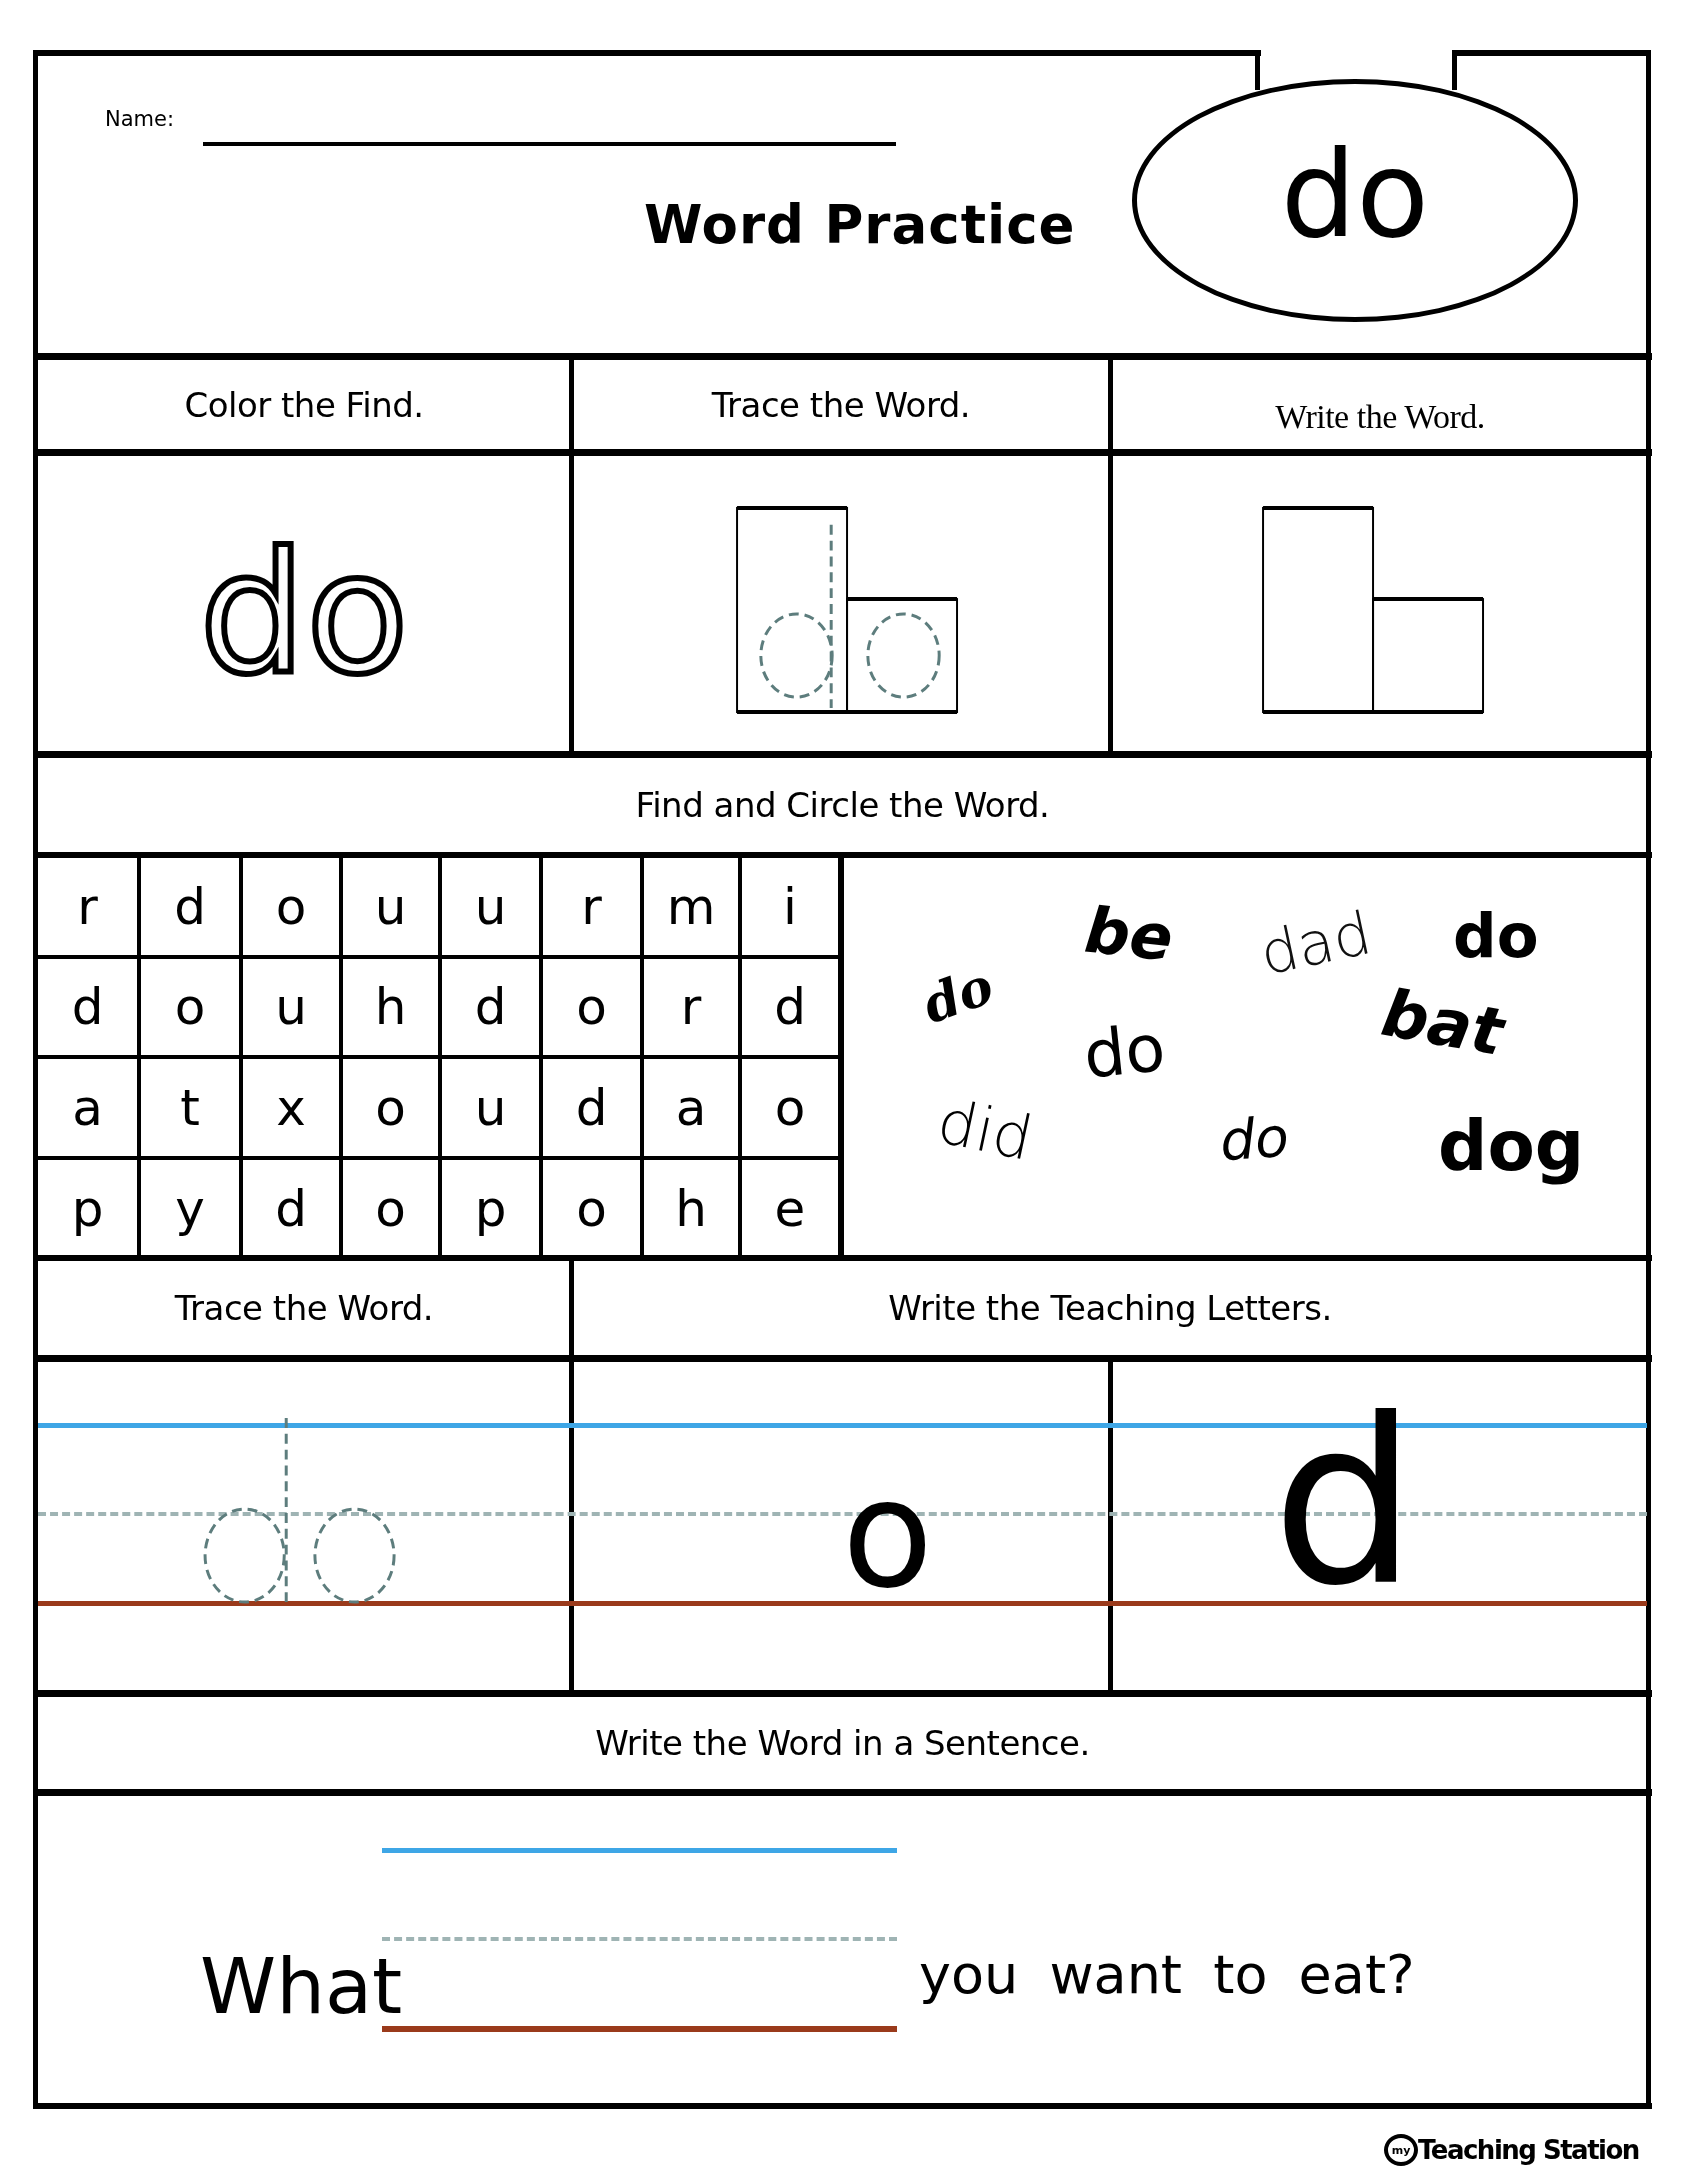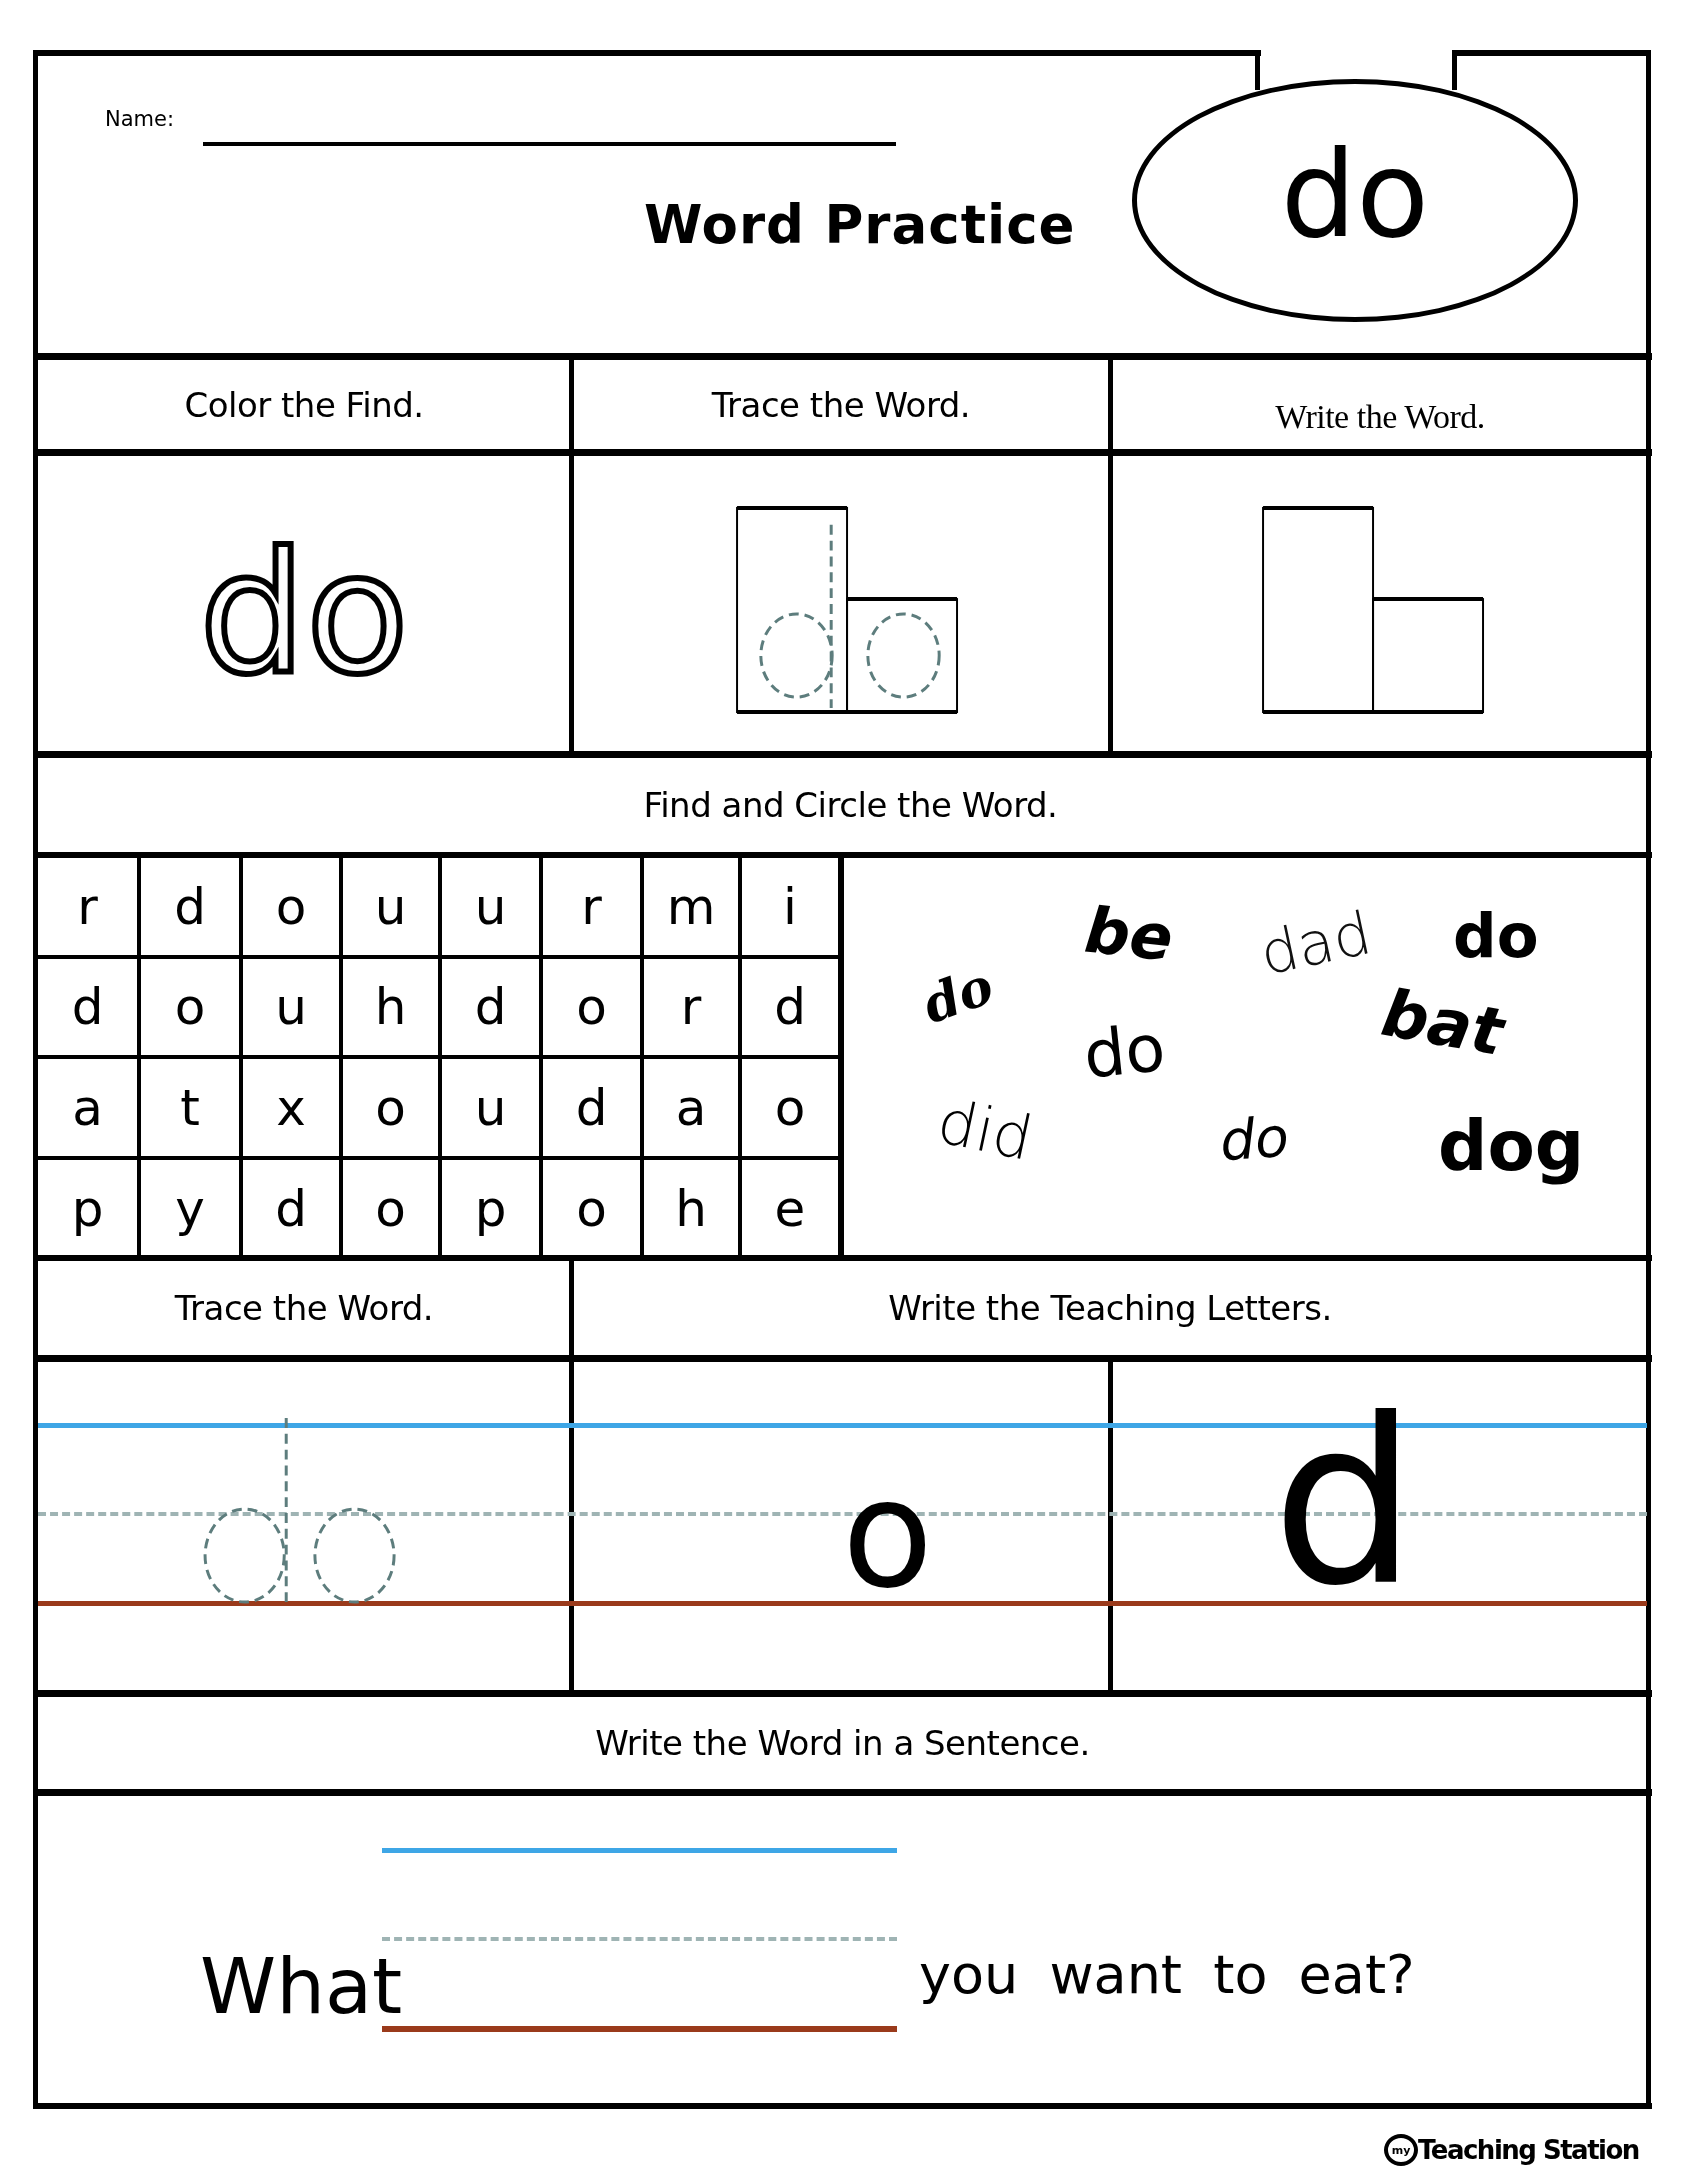--- a/index.html
+++ b/index.html
@@ -61,21 +61,21 @@
 
 <svg style="left:1259px;top:500px;" width="238" height="218" viewBox="0 0 240 220">
   <rect x="4" y="8" width="111" height="206" fill="none" stroke="#000" stroke-width="2"></rect>
   <line x1="4" y1="8" x2="115" y2="8" stroke="#000" stroke-width="4"></line>
   <rect x="115" y="100" width="111" height="114" fill="none" stroke="#000" stroke-width="2"></rect>
   <line x1="115" y1="100" x2="226" y2="100" stroke="#000" stroke-width="4"></line>
   <line x1="4" y1="214" x2="226" y2="214" stroke="#000" stroke-width="4"></line>
 </svg>
 
 <div class="hl" style="left:33px;top:852px;width:1619px;height:6px;"></div>
-<div class="lbl" style="left:38px;top:758px;width:1609px;height:94px;padding-left:8px;">Find and Circle the Word.</div>
+<div class="lbl" style="left:38px;top:758px;width:1609px;height:94px;">Find and Circle the Word.</div>
 
 <div class="abs" style="left:38px;top:858px;width:804px;height:400px;">
 
   <div class="hl" style="left:99px;top:0;width:4px;height:400px;"></div>
   <div class="hl" style="left:201px;top:0;width:4px;height:400px;"></div>
   <div class="hl" style="left:301px;top:0;width:4px;height:400px;"></div>
   <div class="hl" style="left:400px;top:0;width:4px;height:400px;"></div>
   <div class="hl" style="left:501px;top:0;width:4px;height:400px;"></div>
   <div class="hl" style="left:602px;top:0;width:4px;height:400px;"></div>
   <div class="hl" style="left:700px;top:0;width:4px;height:400px;"></div>

